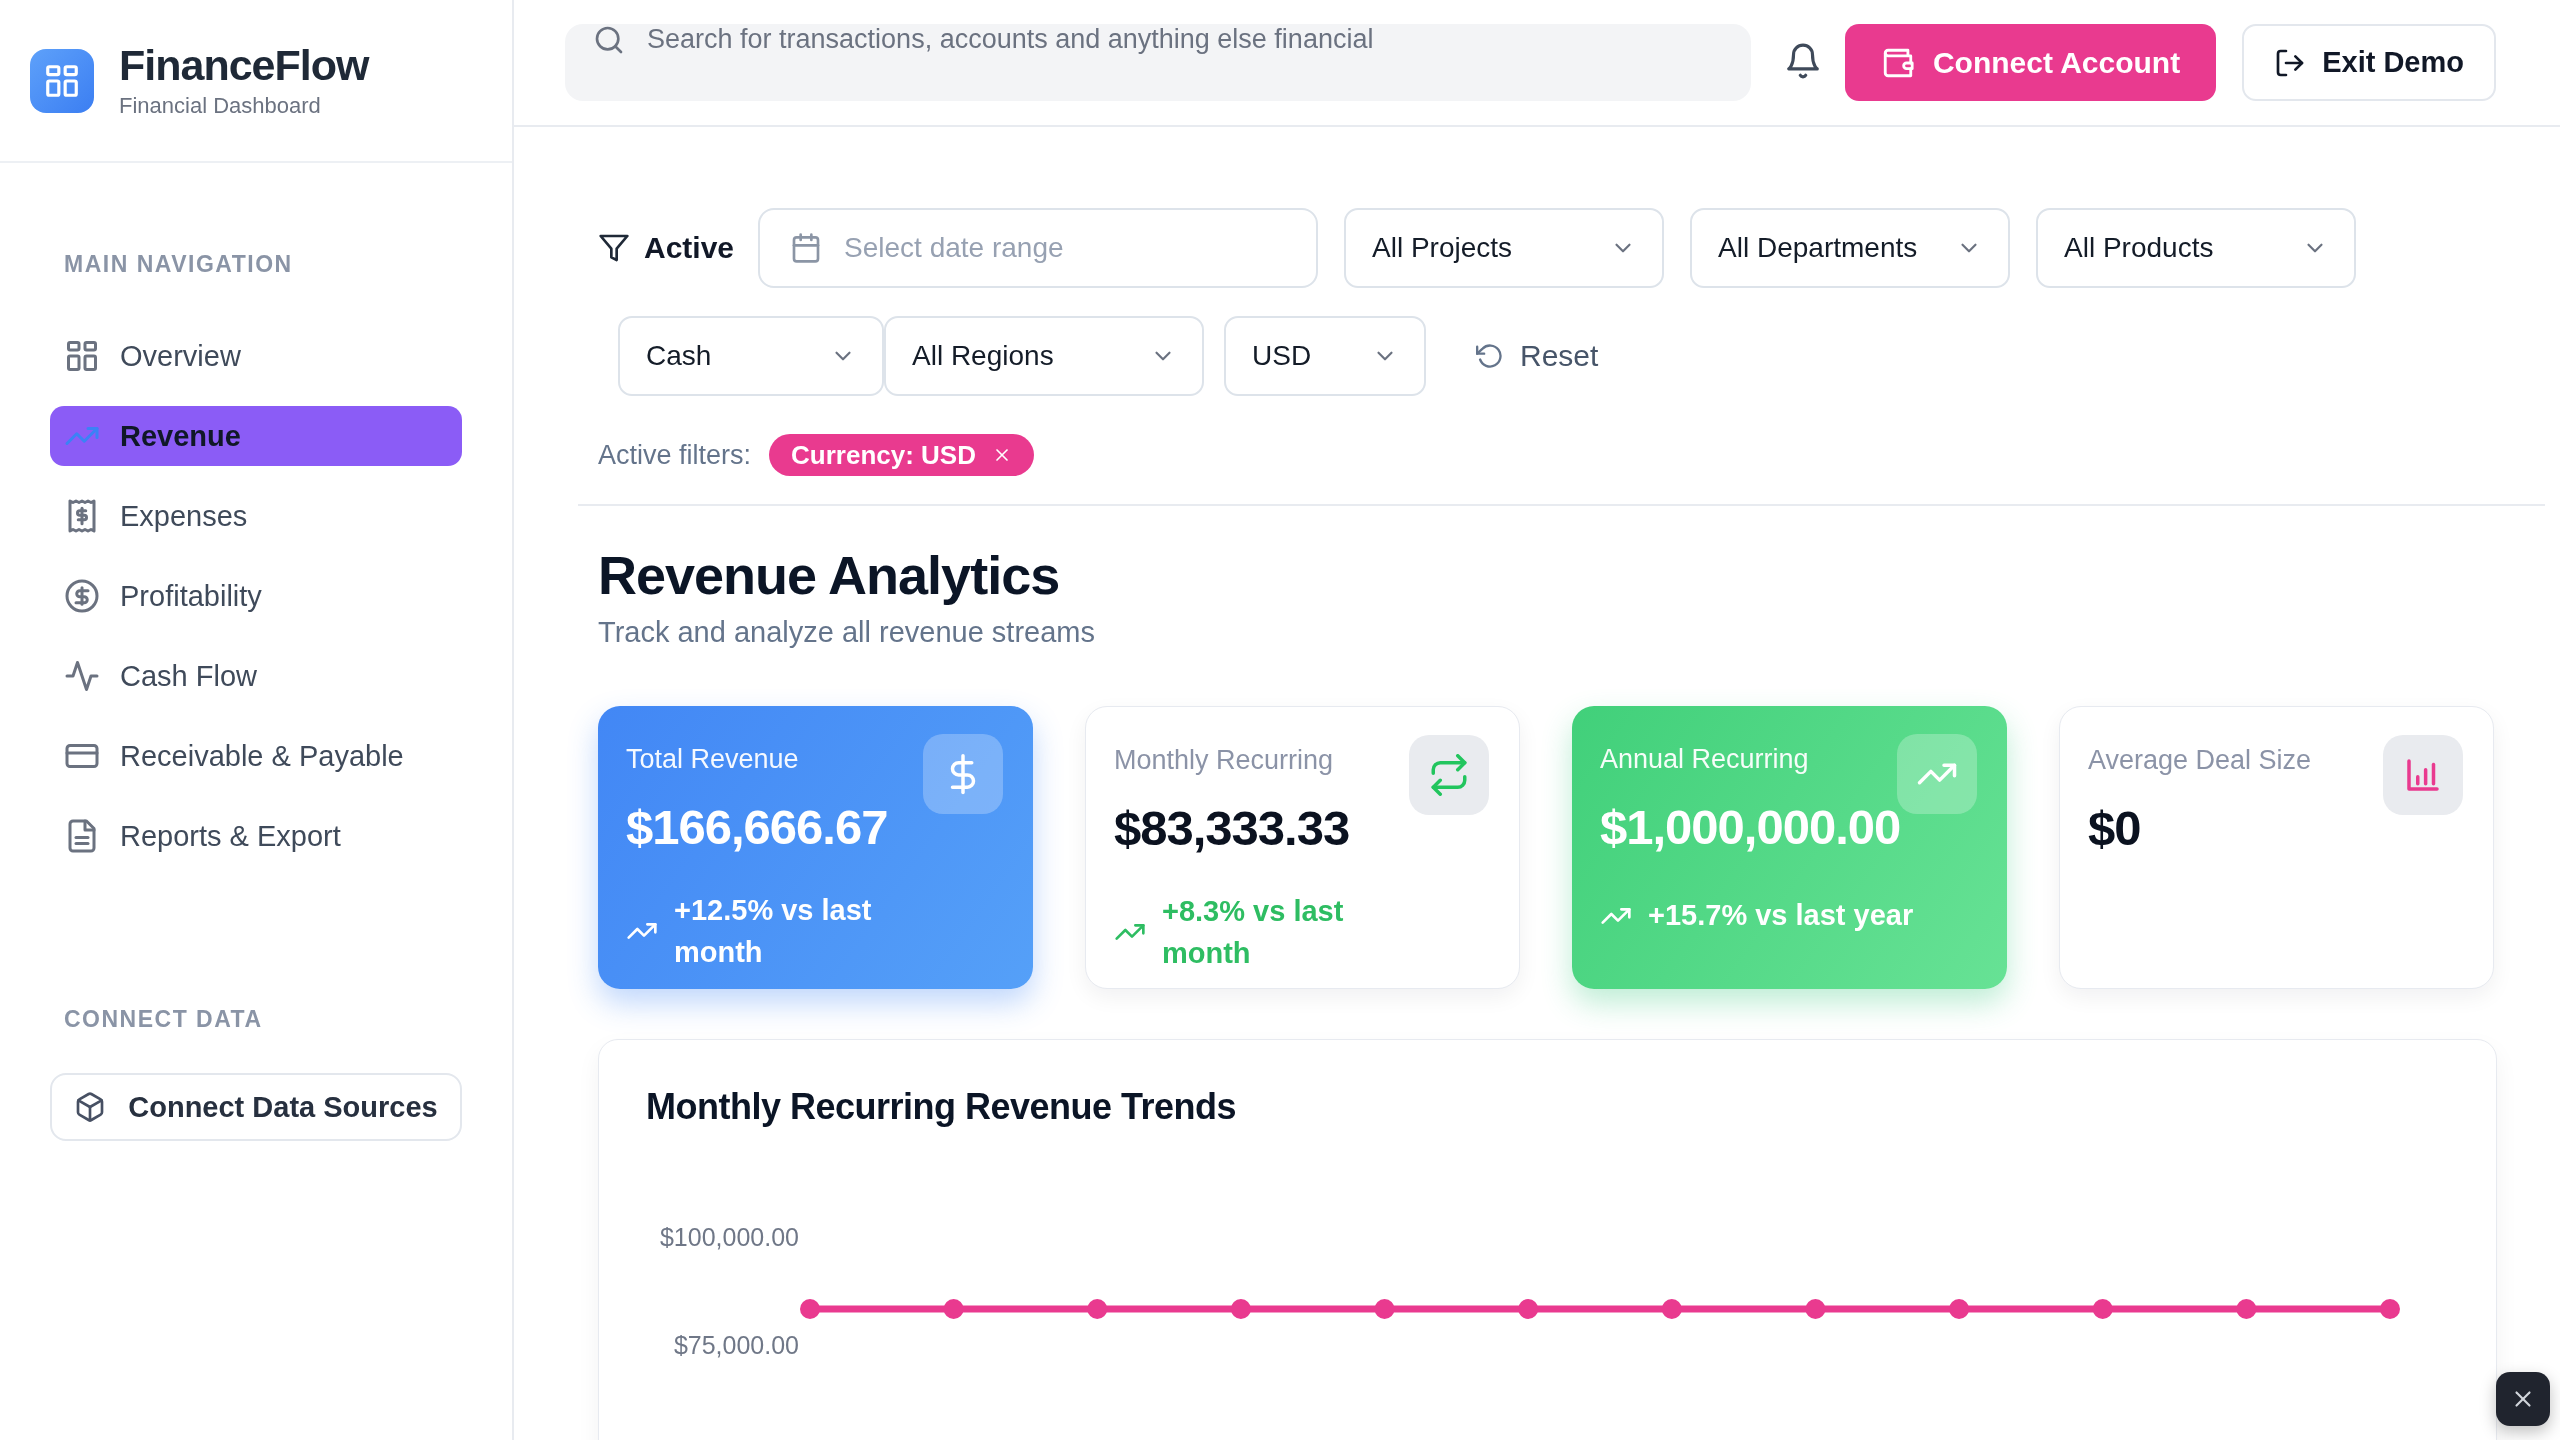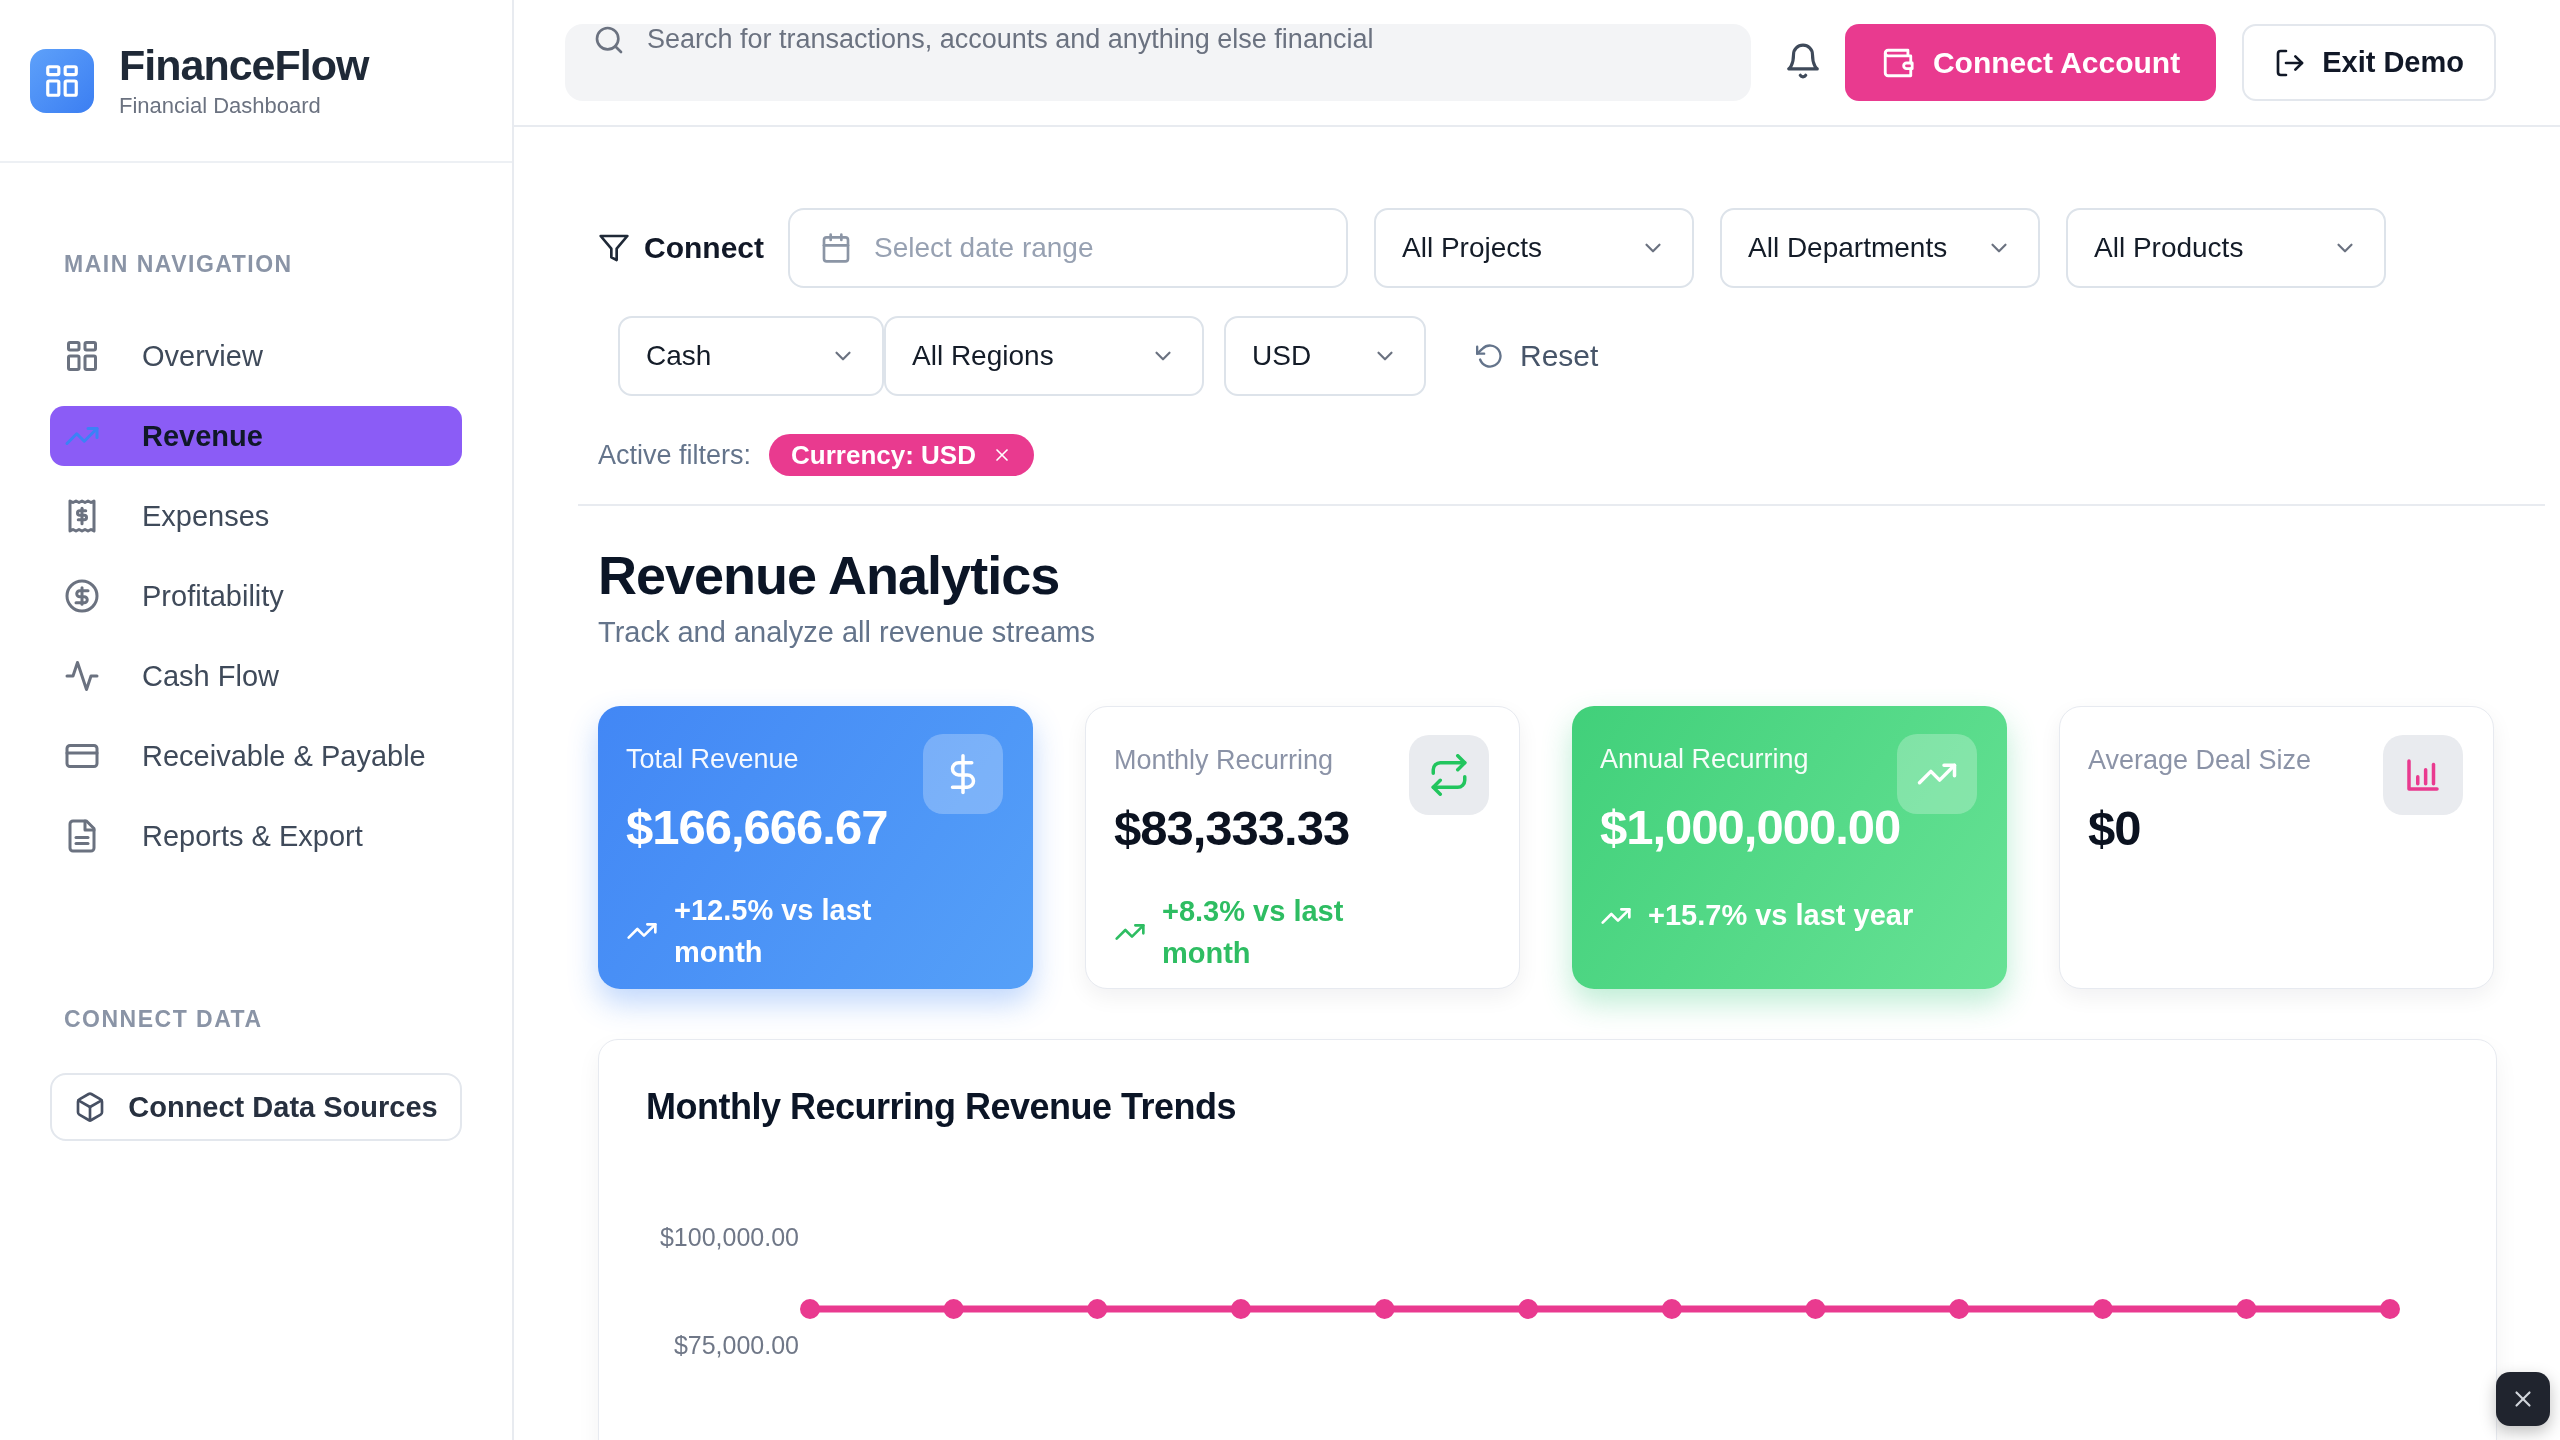--- a/index.html
+++ b/index.html
@@ -17,21 +17,21 @@
     background:linear-gradient(135deg,#5ea1fa,#3b7ef2); display:flex;
     align-items:center; justify-content:center; color:#fff; }
   .brand-title { font-size:43px; font-weight:700; color:#1f2937; letter-spacing:-1px; line-height:1.1; }
   .brand-sub { font-size:22px; color:#6b7280; margin-top:4px; }
 
   .nav-section { padding:0 50px; }
   .nav-header { margin-top:88px; font-size:23px; font-weight:700; color:#8a94a6;
     letter-spacing:1.5px; margin-left:14px; }
   .nav-list { margin-top:48px; display:flex; flex-direction:column; gap:20px; }
   .nav-item { height:60px; border-radius:14px; display:flex; align-items:center;
-    gap:42px; padding:0 14px; cursor:pointer; }
+    gap:20px; padding:0 14px; cursor:pointer; }
   .nav-item .nicon { width:36px; height:36px; color:#6b7280; flex:0 0 36px; }
   .nav-item .nlabel { font-size:29px; color:#3f4a5a; }
   .nav-item.active { background:#8b5cf6; }
   .nav-item.active .nicon { color:#3b82f6; }
   .nav-item.active .nlabel { color:#101828; font-weight:700; }
 
   .connect-header { margin-top:140px; font-size:23px; font-weight:700; color:#8a94a6;
     letter-spacing:1.5px; margin-left:14px; }
   .connect-btn { margin-top:40px; height:68px; width:412px; border-radius:16px;
     border:2px solid #e3e7ed; background:#fff; display:flex; align-items:center;
@@ -303,21 +303,21 @@
 
     <main class="main">
 
       <div class="filters-row1">
         <div class="filters-label">
           <span class="ficon">
             <svg class="lucide" width="32" height="32" viewBox="0 0 24 24">
               <polygon points="22 3 2 3 10 12.46 10 19 14 21 14 12.46 22 3"></polygon>
             </svg>
           </span>
-          <span class="ftext">Connect</span>
+          <span class="ftext">Active</span>
         </div>
         <div class="date-input">
           <span class="dicon">
             <svg class="lucide" width="32" height="32" viewBox="0 0 24 24">
               <rect x="3" y="4" width="18" height="18" rx="2"></rect>
                 <line x1="16" y1="2" x2="16" y2="6"></line>
               <line x1="8" y1="2" x2="8" y2="6"></line>
                 <line x1="3" y1="10" x2="21" y2="10"></line>
             </svg>
           </span>

